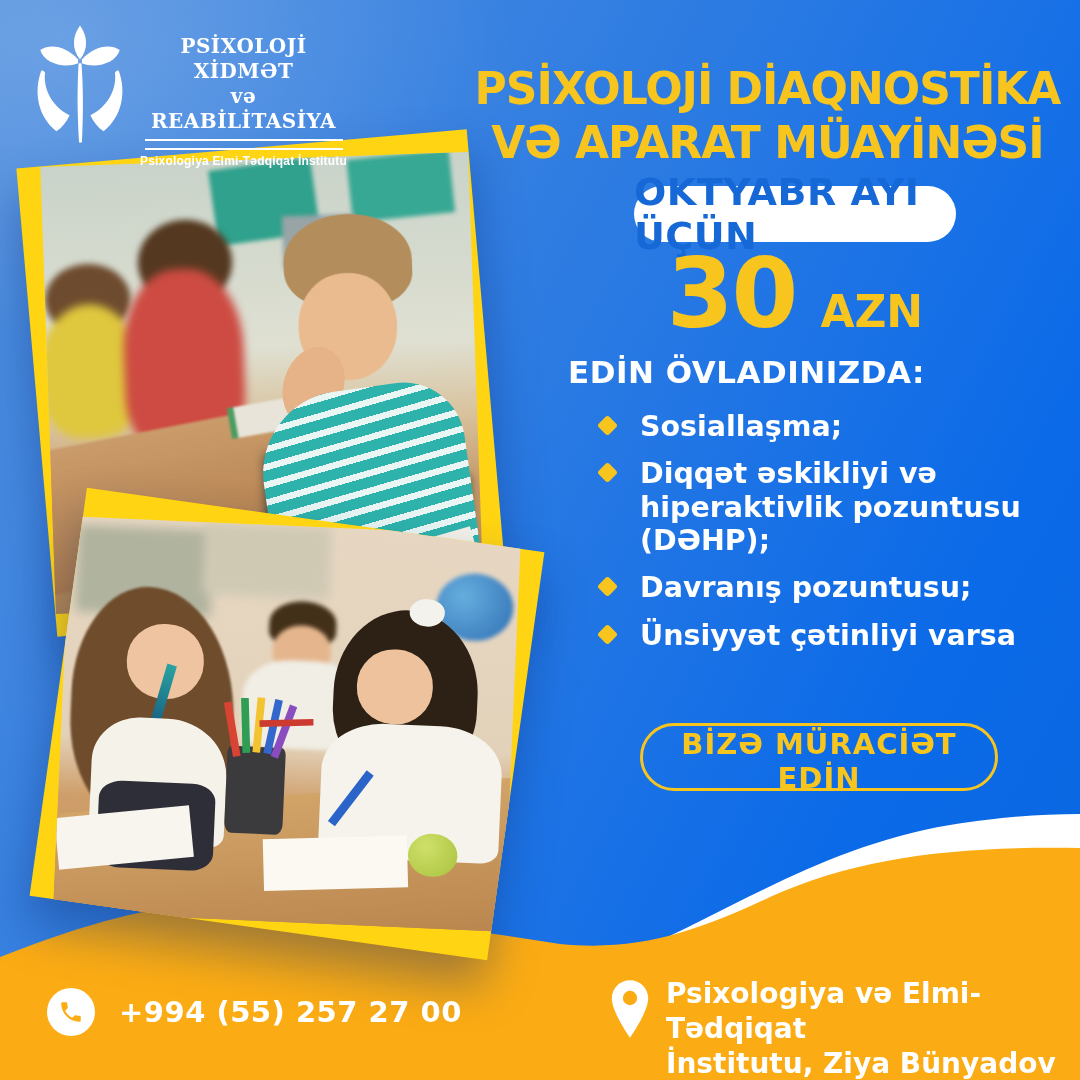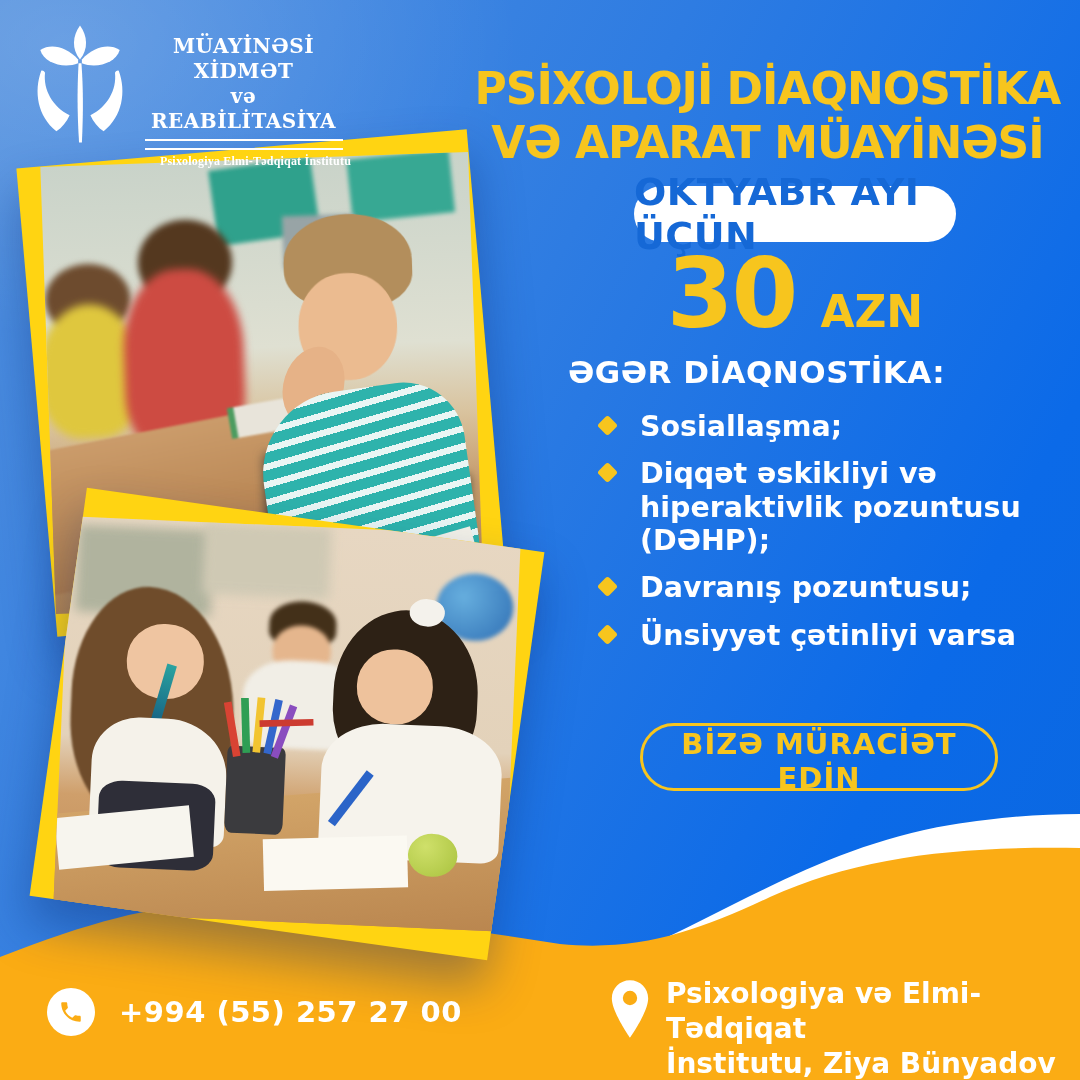--- a/index.html
+++ b/index.html
@@ -27,22 +27,22 @@
   
   .logo{position:absolute;left:28px;top:20px;z-index:4;display:flex;align-items:flex-start;}
   .logo-icon{width:104px;height:128px;flex:0 0 auto;}
   .logo-text{width:215px;margin-left:4px;text-align:center;color:var(--white,#fff);
              font-family:"DejaVu Serif","Liberation Serif",serif;font-weight:bold;}
   .logo-l1{font-size:20px;line-height:25px;letter-spacing:.5px;margin-top:14px;}
   .logo-l2{font-size:20px;line-height:25px;letter-spacing:.5px;}
   .logo-l3{font-size:21px;line-height:26px;letter-spacing:3px;}
   .logo-rule{width:198px;height:7px;margin:5px auto 4px auto;
              border-top:2.5px solid #fff;border-bottom:2.5px solid #fff;}
-  .logo-sub{font-size:12px;letter-spacing:.2px;font-family:Liberation Serif, serif;
-            font-weight:bold;white-space:nowrap;text-align:right;}
+  .logo-sub{font-size:12px;letter-spacing:.2px;font-family:Liberation Sans, sans-serif;
+            font-weight:bold;white-space:nowrap;}
 
   
   .headline{position:absolute;left:455px;top:62px;width:625px;z-index:4;margin:0;
             text-align:center;color:var(--accent-yellow,#F7C51E);
             font-size:44px;line-height:54px;font-weight:800;letter-spacing:-1px;}
   .badge{position:absolute;left:634px;top:186px;width:322px;height:56px;z-index:4;
          background:var(--white,#fff);border-radius:28px;display:flex;align-items:center;justify-content:center;}
   .badge span{color:var(--badge-blue,#1568D6);font-size:38px;font-weight:800;letter-spacing:.5px;}
   .price{position:absolute;left:510px;top:238px;width:570px;z-index:4;text-align:center;
          color:var(--accent-yellow,#F7C51E);}
@@ -152,21 +152,21 @@
   <header class="logo">
     <svg class="logo-icon" viewBox="0 0 110 132" fill="#ffffff">
       <path d="M55 4 C63 15 64 29 55 40 C46 29 47 15 55 4 Z"></path>
       <path d="M53 40 C40 26 24 23 13 30 C17 44 38 50 53 44 Z"></path>
       <path d="M57 40 C70 26 86 23 97 30 C93 44 72 50 57 44 Z"></path>
       <path d="M53.5 44 C52 70 52 96 54 128 L57 128 C58.5 96 58.5 70 56.5 44 Z"></path>
       <path d="M14 52 C6 74 10 100 30 116 C36 112 41 106 44 99 C26 90 16 72 18 54 C17 52 15 51 14 52 Z"></path>
       <path d="M96 52 C104 74 100 100 80 116 C74 112 69 106 66 99 C84 90 94 72 92 54 C93 52 95 51 96 52 Z"></path>
     </svg>
     <div class="logo-text">
-      <div class="logo-l1">MÜAYİNƏSİ XİDMƏT</div>
+      <div class="logo-l1">PSİXOLOJİ XİDMƏT</div>
       <div class="logo-l2">və REABİLİTASİYA</div>
       <div class="logo-rule"></div>
       <div class="logo-sub">Psixologiya Elmi-Tədqiqat İnstitutu</div>
     </div>
   </header>
 
   <div class="frame frame1">
     <div class="photo photo1" role="img" aria-label="Boy in striped shirt thinking at a school desk">
       <div class="p1-poster-a"></div>
       <div class="p1-poster-b"></div>
@@ -224,21 +224,21 @@
     <span>VƏ APARAT MÜAYİNƏSİ</span>
   </h1>
 
   <div class="badge">
     <span>OKTYABR AYI ÜÇÜN</span>
   </div>
   <div class="price">
     <span class="amount">30</span><span class="currency">AZN</span>
   </div>
 
-  <h2 class="cond-heading">ƏGƏR DİAQNOSTİKA:</h2>
+  <h2 class="cond-heading">EDİN ÖVLADINIZDA:</h2>
   <ul class="cond-list">
       <li>
         <span class="diamond"></span>
         <span class="cond-text">Sosiallaşma;</span>
       </li>
       <li>
         <span class="diamond"></span>
         <span class="cond-text">Diqqət əskikliyi və hiperaktivlik pozuntusu (DƏHP);</span>
       </li>
       <li>

